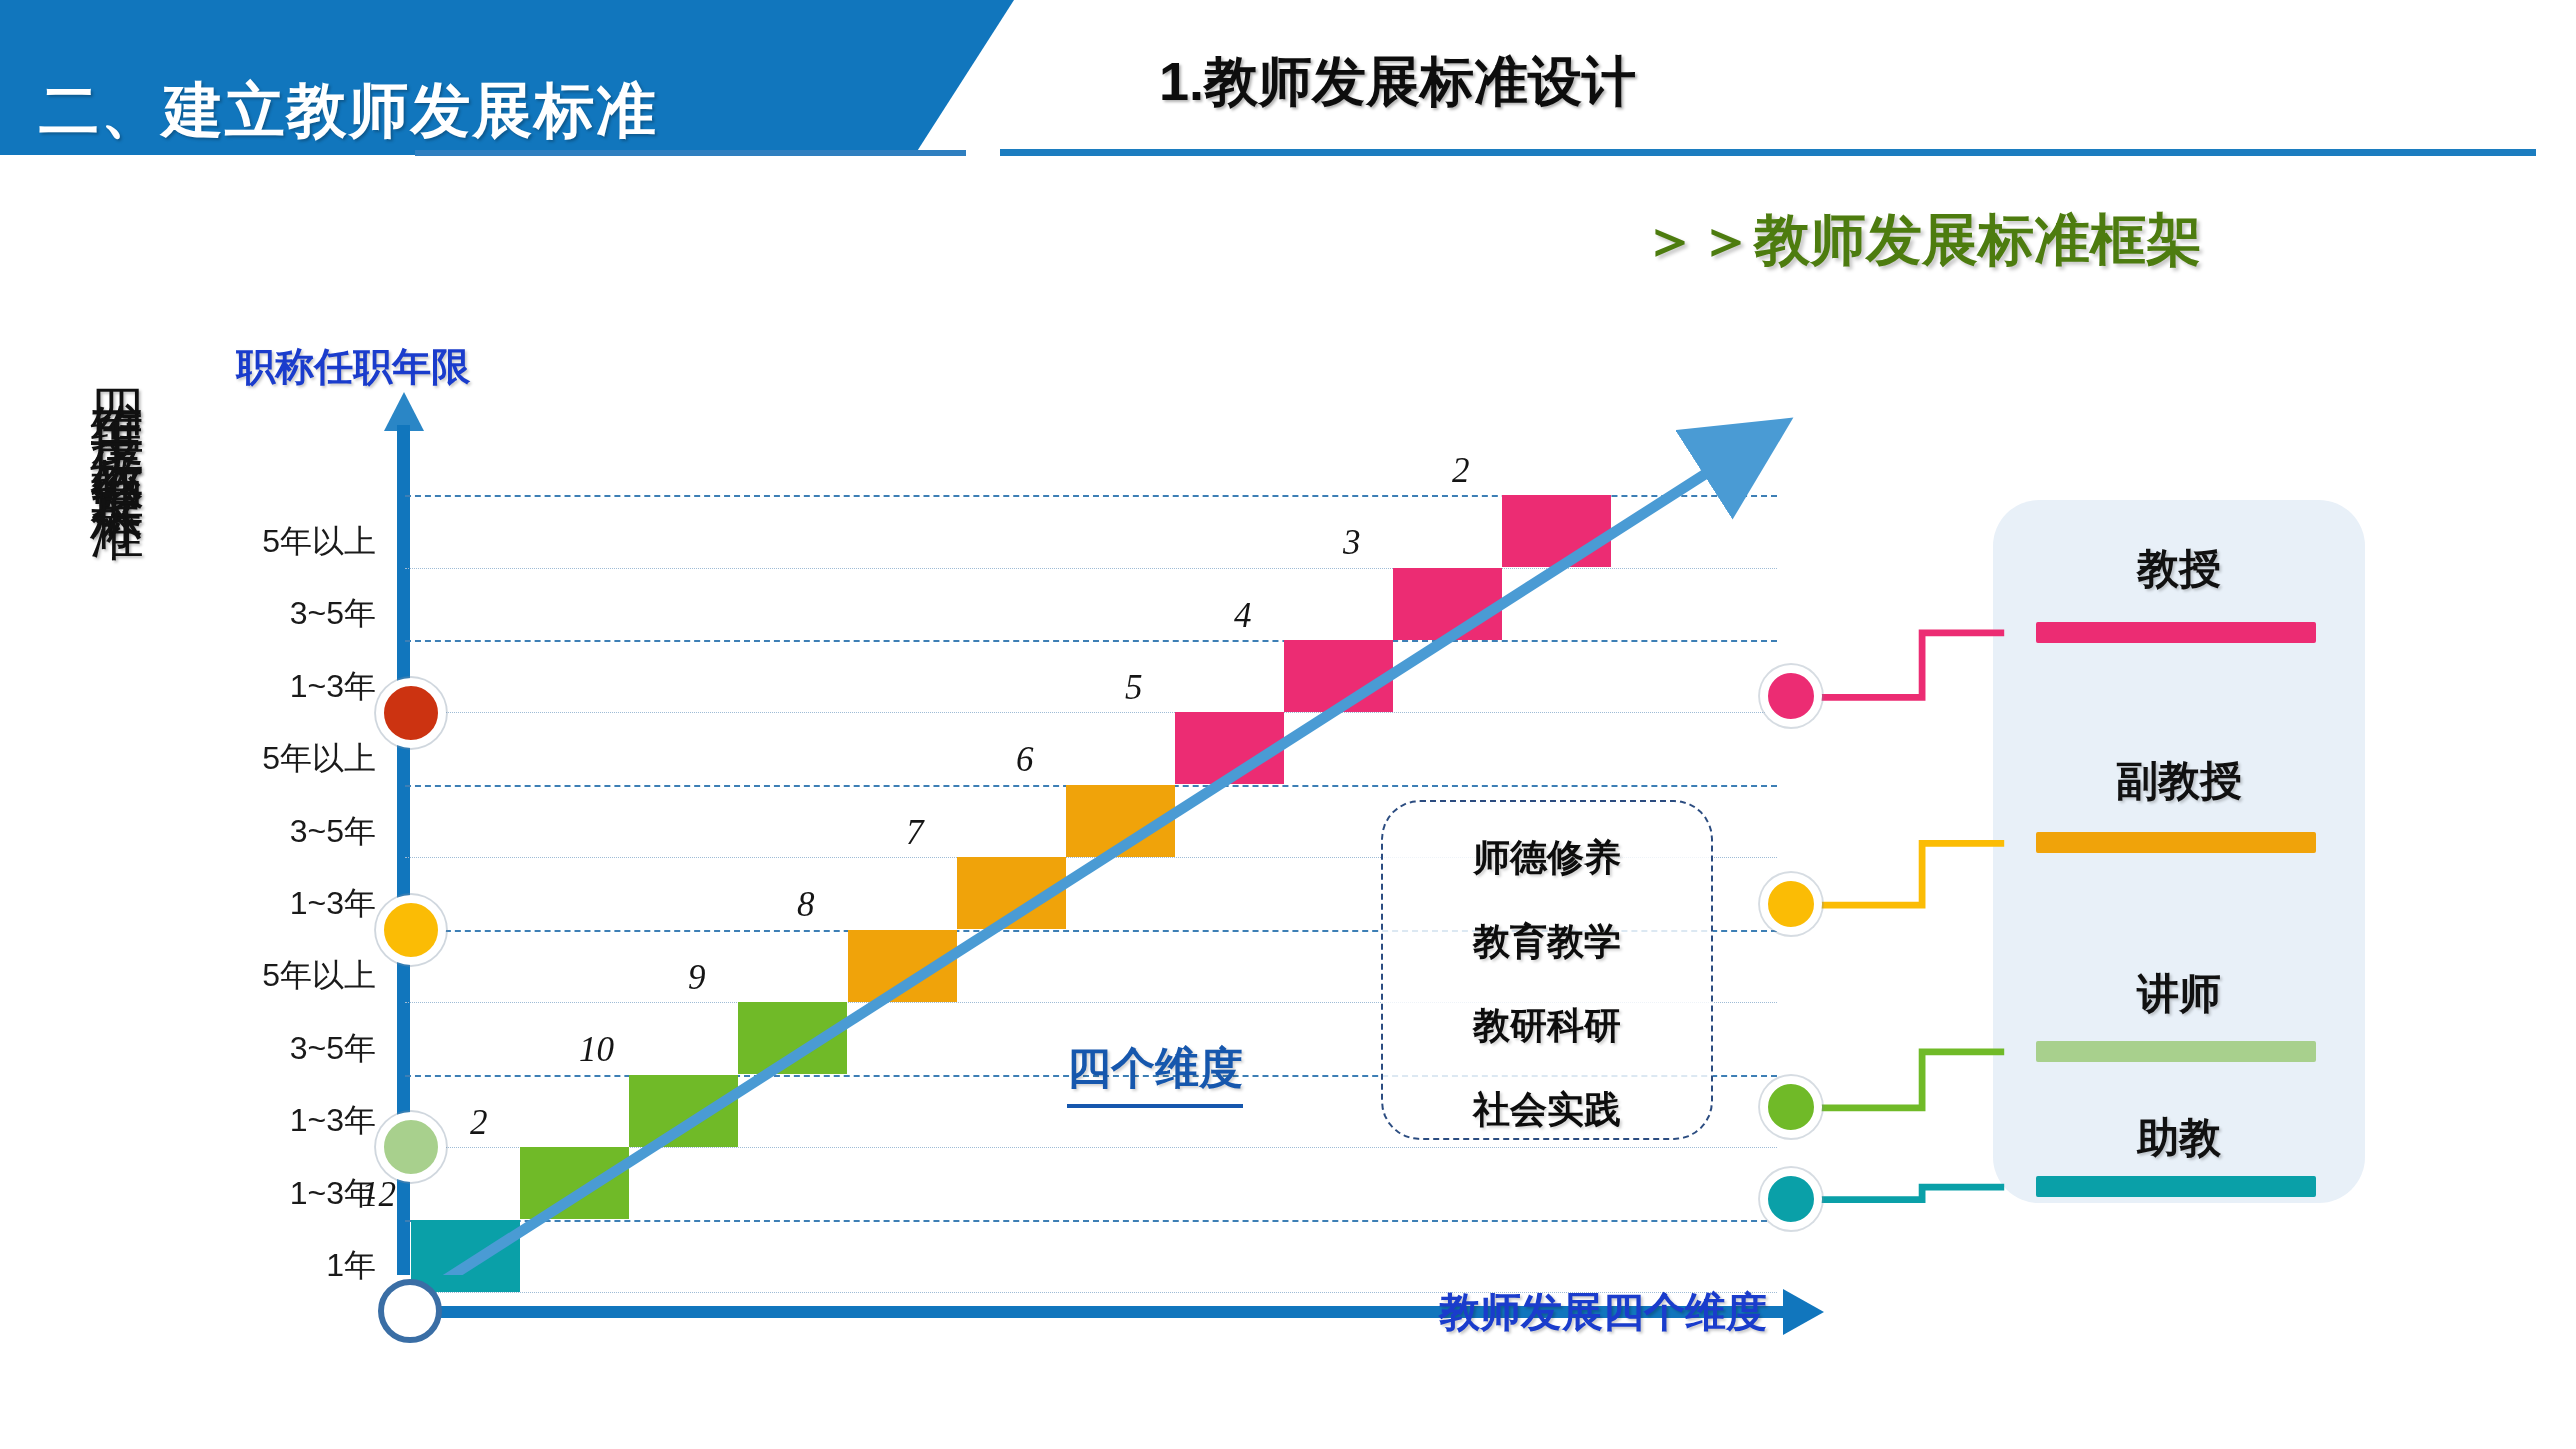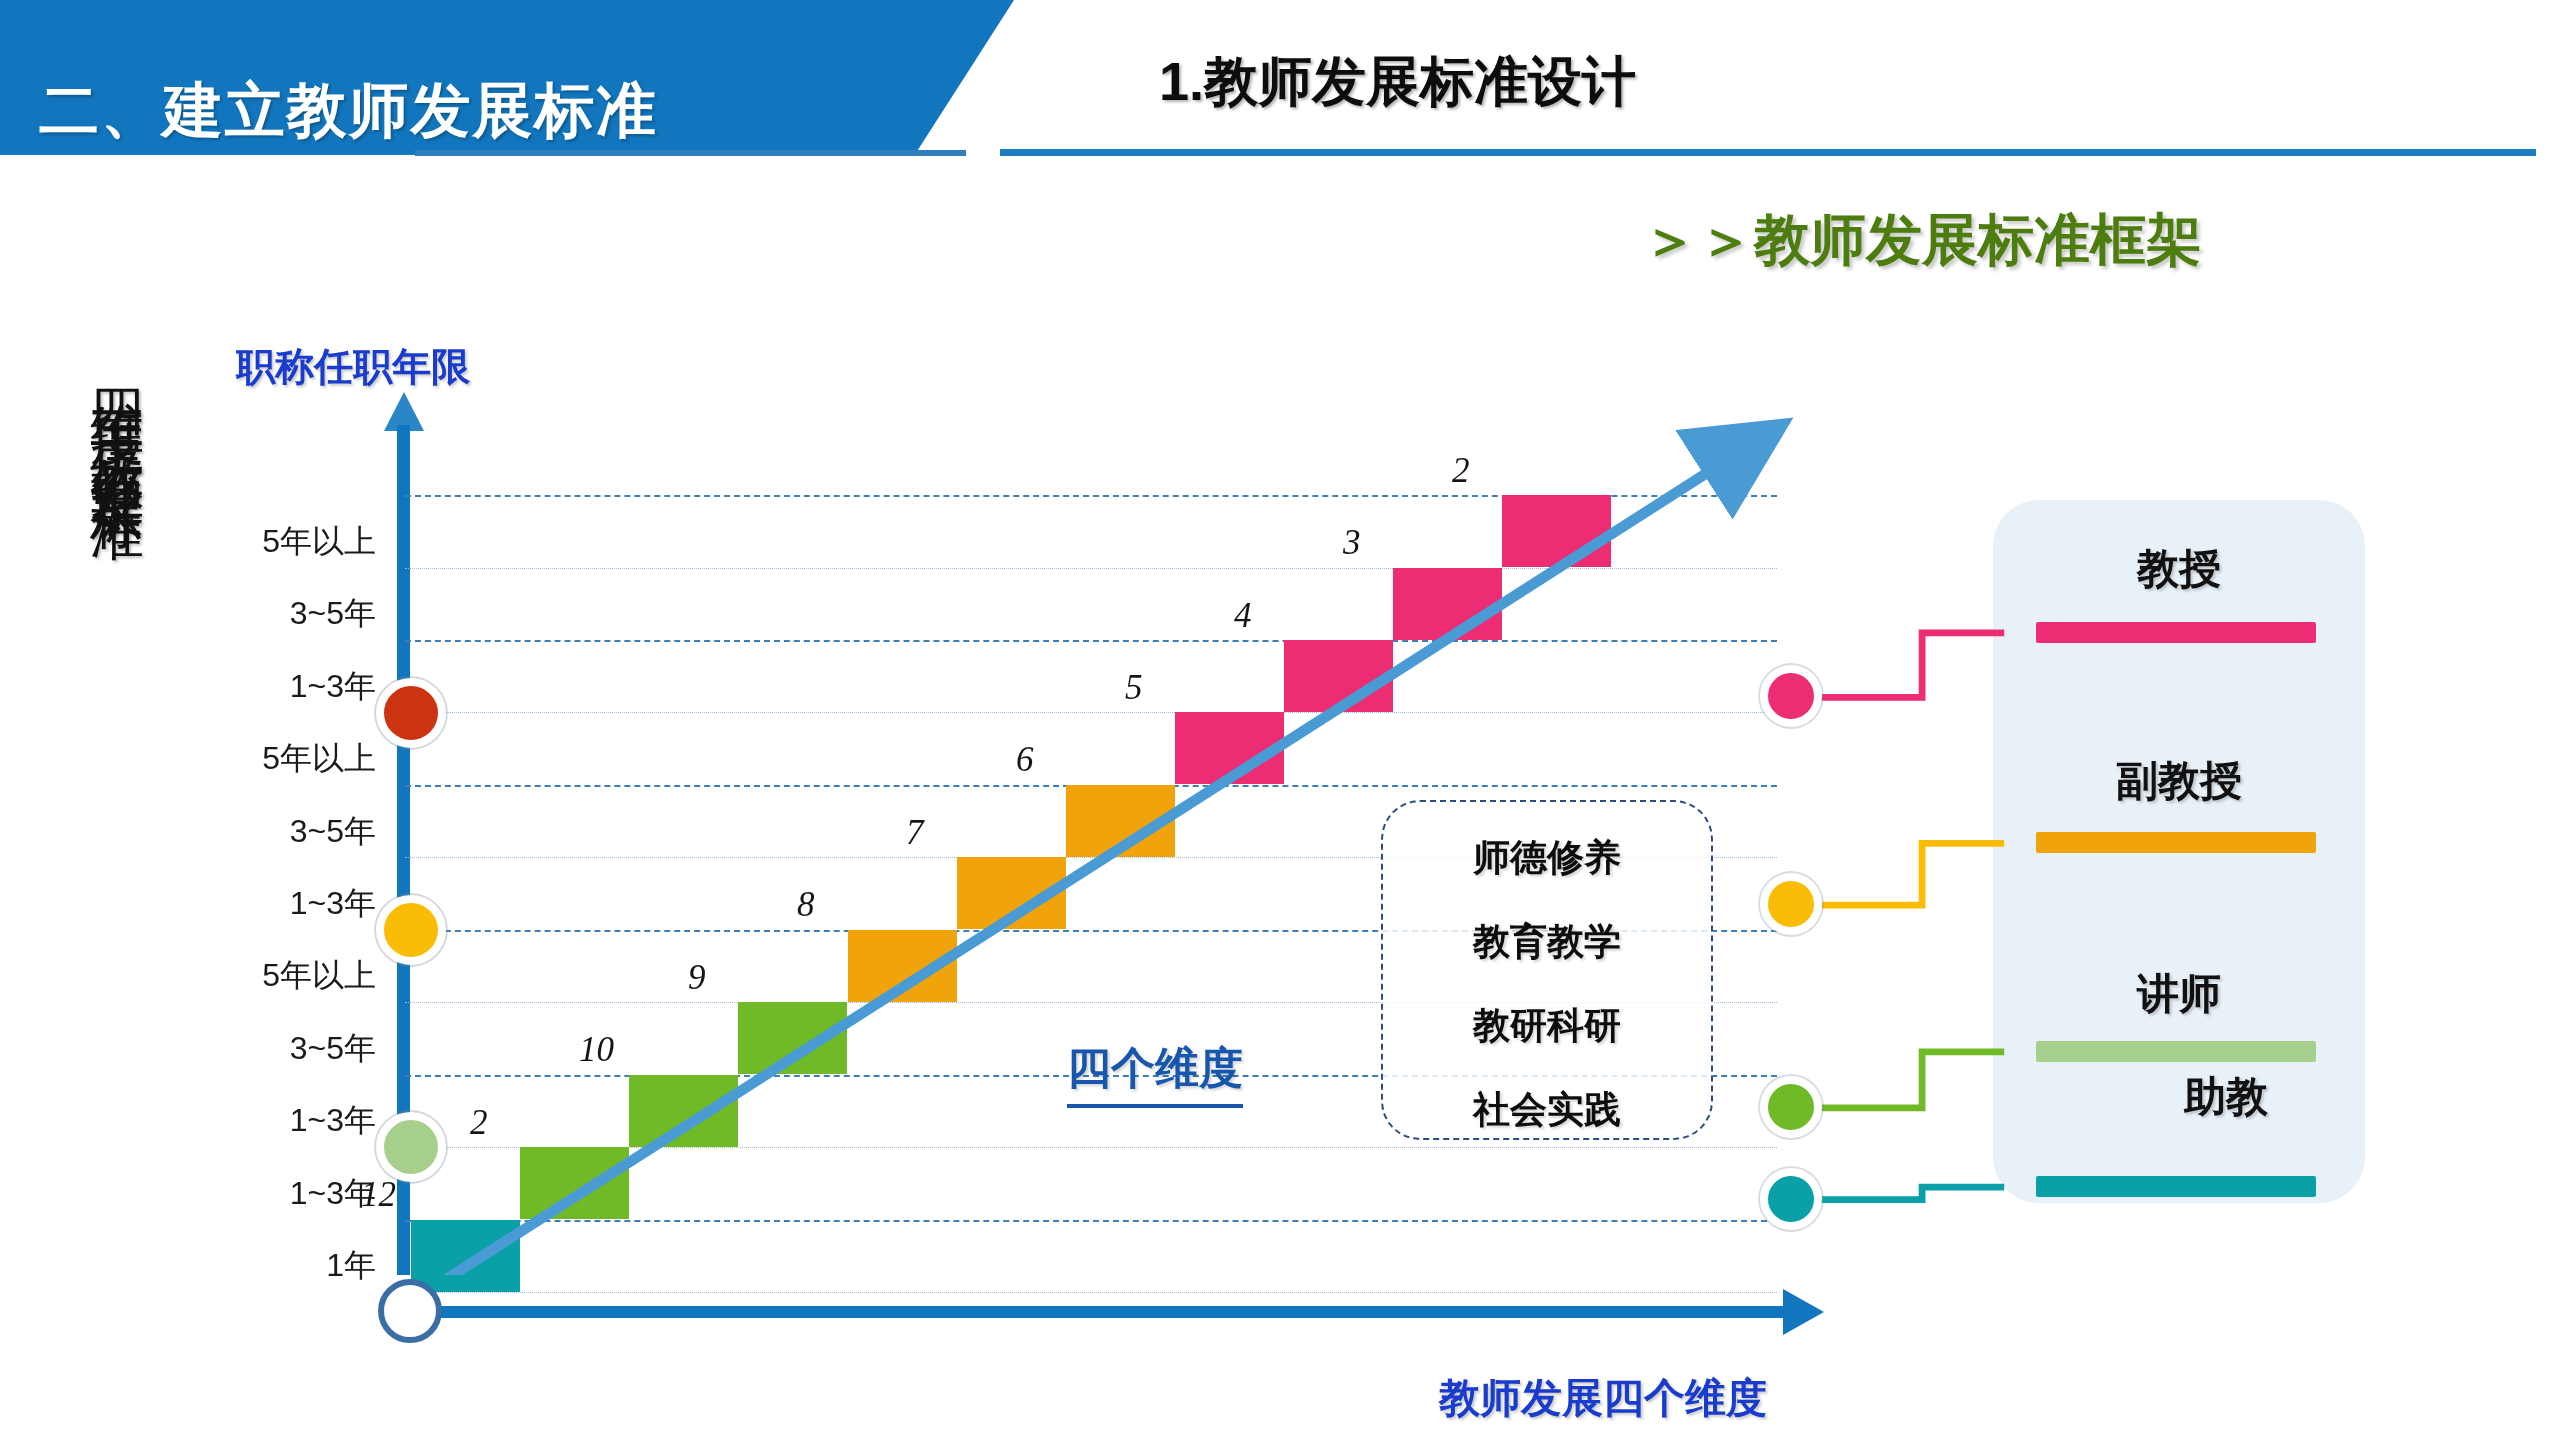--- a/index.html
+++ b/index.html
@@ -98,21 +98,21 @@
     width: 1381px; height: 11.6px; background: #1176bd;
   }
   #x-axis-arrow {
     position: absolute; left: 1542px; top: 903px;
     width: 0; height: 0;
     border-top: 23px solid transparent;
     border-bottom: 23px solid transparent;
     border-left: 41px solid #1176bd;
   }
   #x-axis-title {
-    position: absolute; left: 1198px; top: 985px;
+    position: absolute; left: 1198px; top: 899px;
     font-size: 41px; font-weight: bold; color: #1a3ccc;
     white-space: nowrap;
     text-shadow: 1.9px 1.9px 2.9px rgba(0,0,0,0.22);
   }
   #origin-circle {
     position: absolute; left: 137px; top: 893px;
     width: 52px; height: 52px;
     border-radius: 50%;
     border: 6.8px solid #3a6ea5;
     background: #ffffff;
@@ -321,21 +321,21 @@
 <div id="four-dims-label">四个维度</div>
 
 <div id="rank-panel">
   <div id="rank-items">
       <div class="rank-name" style="top: 41px;">教授</div>
       <div class="rank-bar" style="background: rgb(236, 44, 115); top: 122px;"></div>
       <div class="rank-name" style="top: 253px;">副教授</div>
       <div class="rank-bar" style="background: rgb(240, 163, 10); top: 332px;"></div>
       <div class="rank-name" style="top: 466px;">讲师</div>
       <div class="rank-bar" style="background: rgb(168, 208, 141); top: 541px;"></div>
-      <div class="rank-name" style="top: 569px; padding-left: 47px;">助教</div>
+      <div class="rank-name" style="top: 610px;">助教</div>
       <div class="rank-bar" style="background: rgb(10, 160, 168); top: 676px;"></div>
     </div>
 </div>
 
 <svg id="connectors-svg" viewBox="0 0 2667 1501">
     <path d="M1880,722 L1990,722 L1990,655 L2075,655" fill="none" stroke="#ec2c73" stroke-width="7"></path>
     <path d="M1880,937 L1990,937 L1990,873 L2075,873" fill="none" stroke="#fbbc05" stroke-width="7"></path>
     <path d="M1880,1147 L1990,1147 L1990,1089 L2075,1089" fill="none" stroke="#70ba28" stroke-width="7"></path>
     <path d="M1880,1242 L1990,1242 L1990,1229 L2075,1229" fill="none" stroke="#0aa0a8" stroke-width="7"></path>
   </svg>

